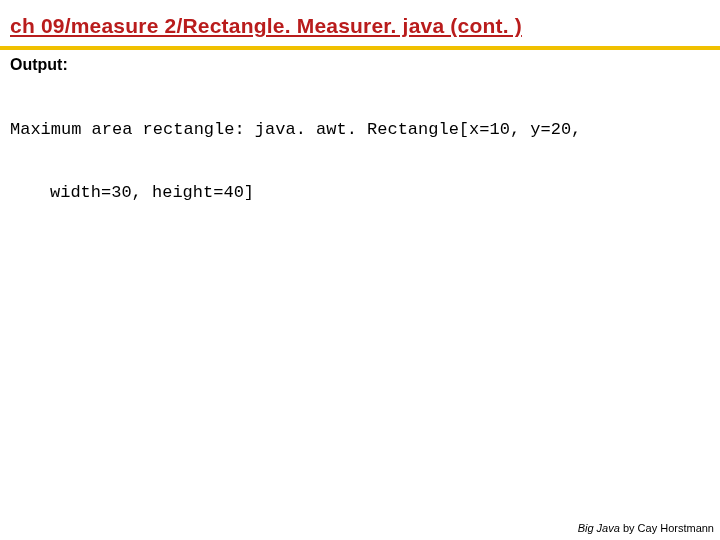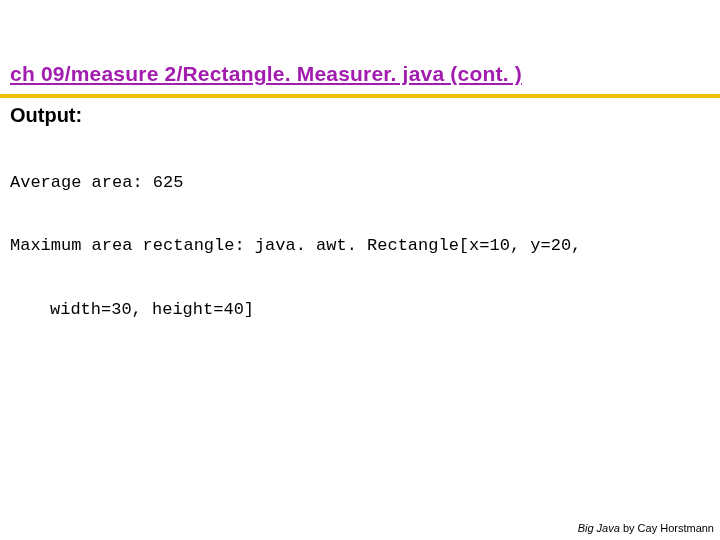--- a/index.html
+++ b/index.html
@@ -8,38 +8,37 @@
     height: 540px;
     background: #ffffff;
     font-family: Arial, Helvetica, sans-serif;
     position: relative;
     overflow: hidden;
   }
   .title-area {
     padding: 14px 10px 6px 10px;
   }
   .title {
-    color: #a21caf;
+    color: #b91c1c;
     font-size: 21px;
     font-weight: bold;
     text-decoration: underline;
     letter-spacing: 0.2px;
-    margin-top: 48px;
   }
   .divider {
     height: 4px;
     background: #f0c000;
     margin: 2px 0 0 0;
     width: 100%;
   }
   .content {
     padding: 6px 10px 0 10px;
   }
   .output-label {
-    font-size: 20px;
+    font-size: 16px;
     font-weight: bold;
     color: #000;
     margin-bottom: 2px;
   }
   .code-block {
     font-family: "Courier New", Courier, monospace;
     font-size: 17px;
     line-height: 1.25;
     color: #000;
     white-space: pre-wrap;
@@ -66,21 +65,20 @@
 
 <div class="title-area">
   <div class="title">ch 09/measure 2/Rectangle. Measurer. java  (cont. )</div>
 </div>
 
 <div class="divider"></div>
 
 <div class="content">
   <div class="output-label">Output:</div>
   <div class="code-block">
-    <div>Average area: 625</div>
     <div>Maximum area rectangle: java. awt. Rectangle[x=10, y=20,</div>
     <div class="code-indent">width=30, height=40]</div>
   </div>
 </div>
 
 <div class="footer">
   <div>
     <span class="book">Big Java</span><span> by Cay Horstmann</span>
   </div>
 </div>

